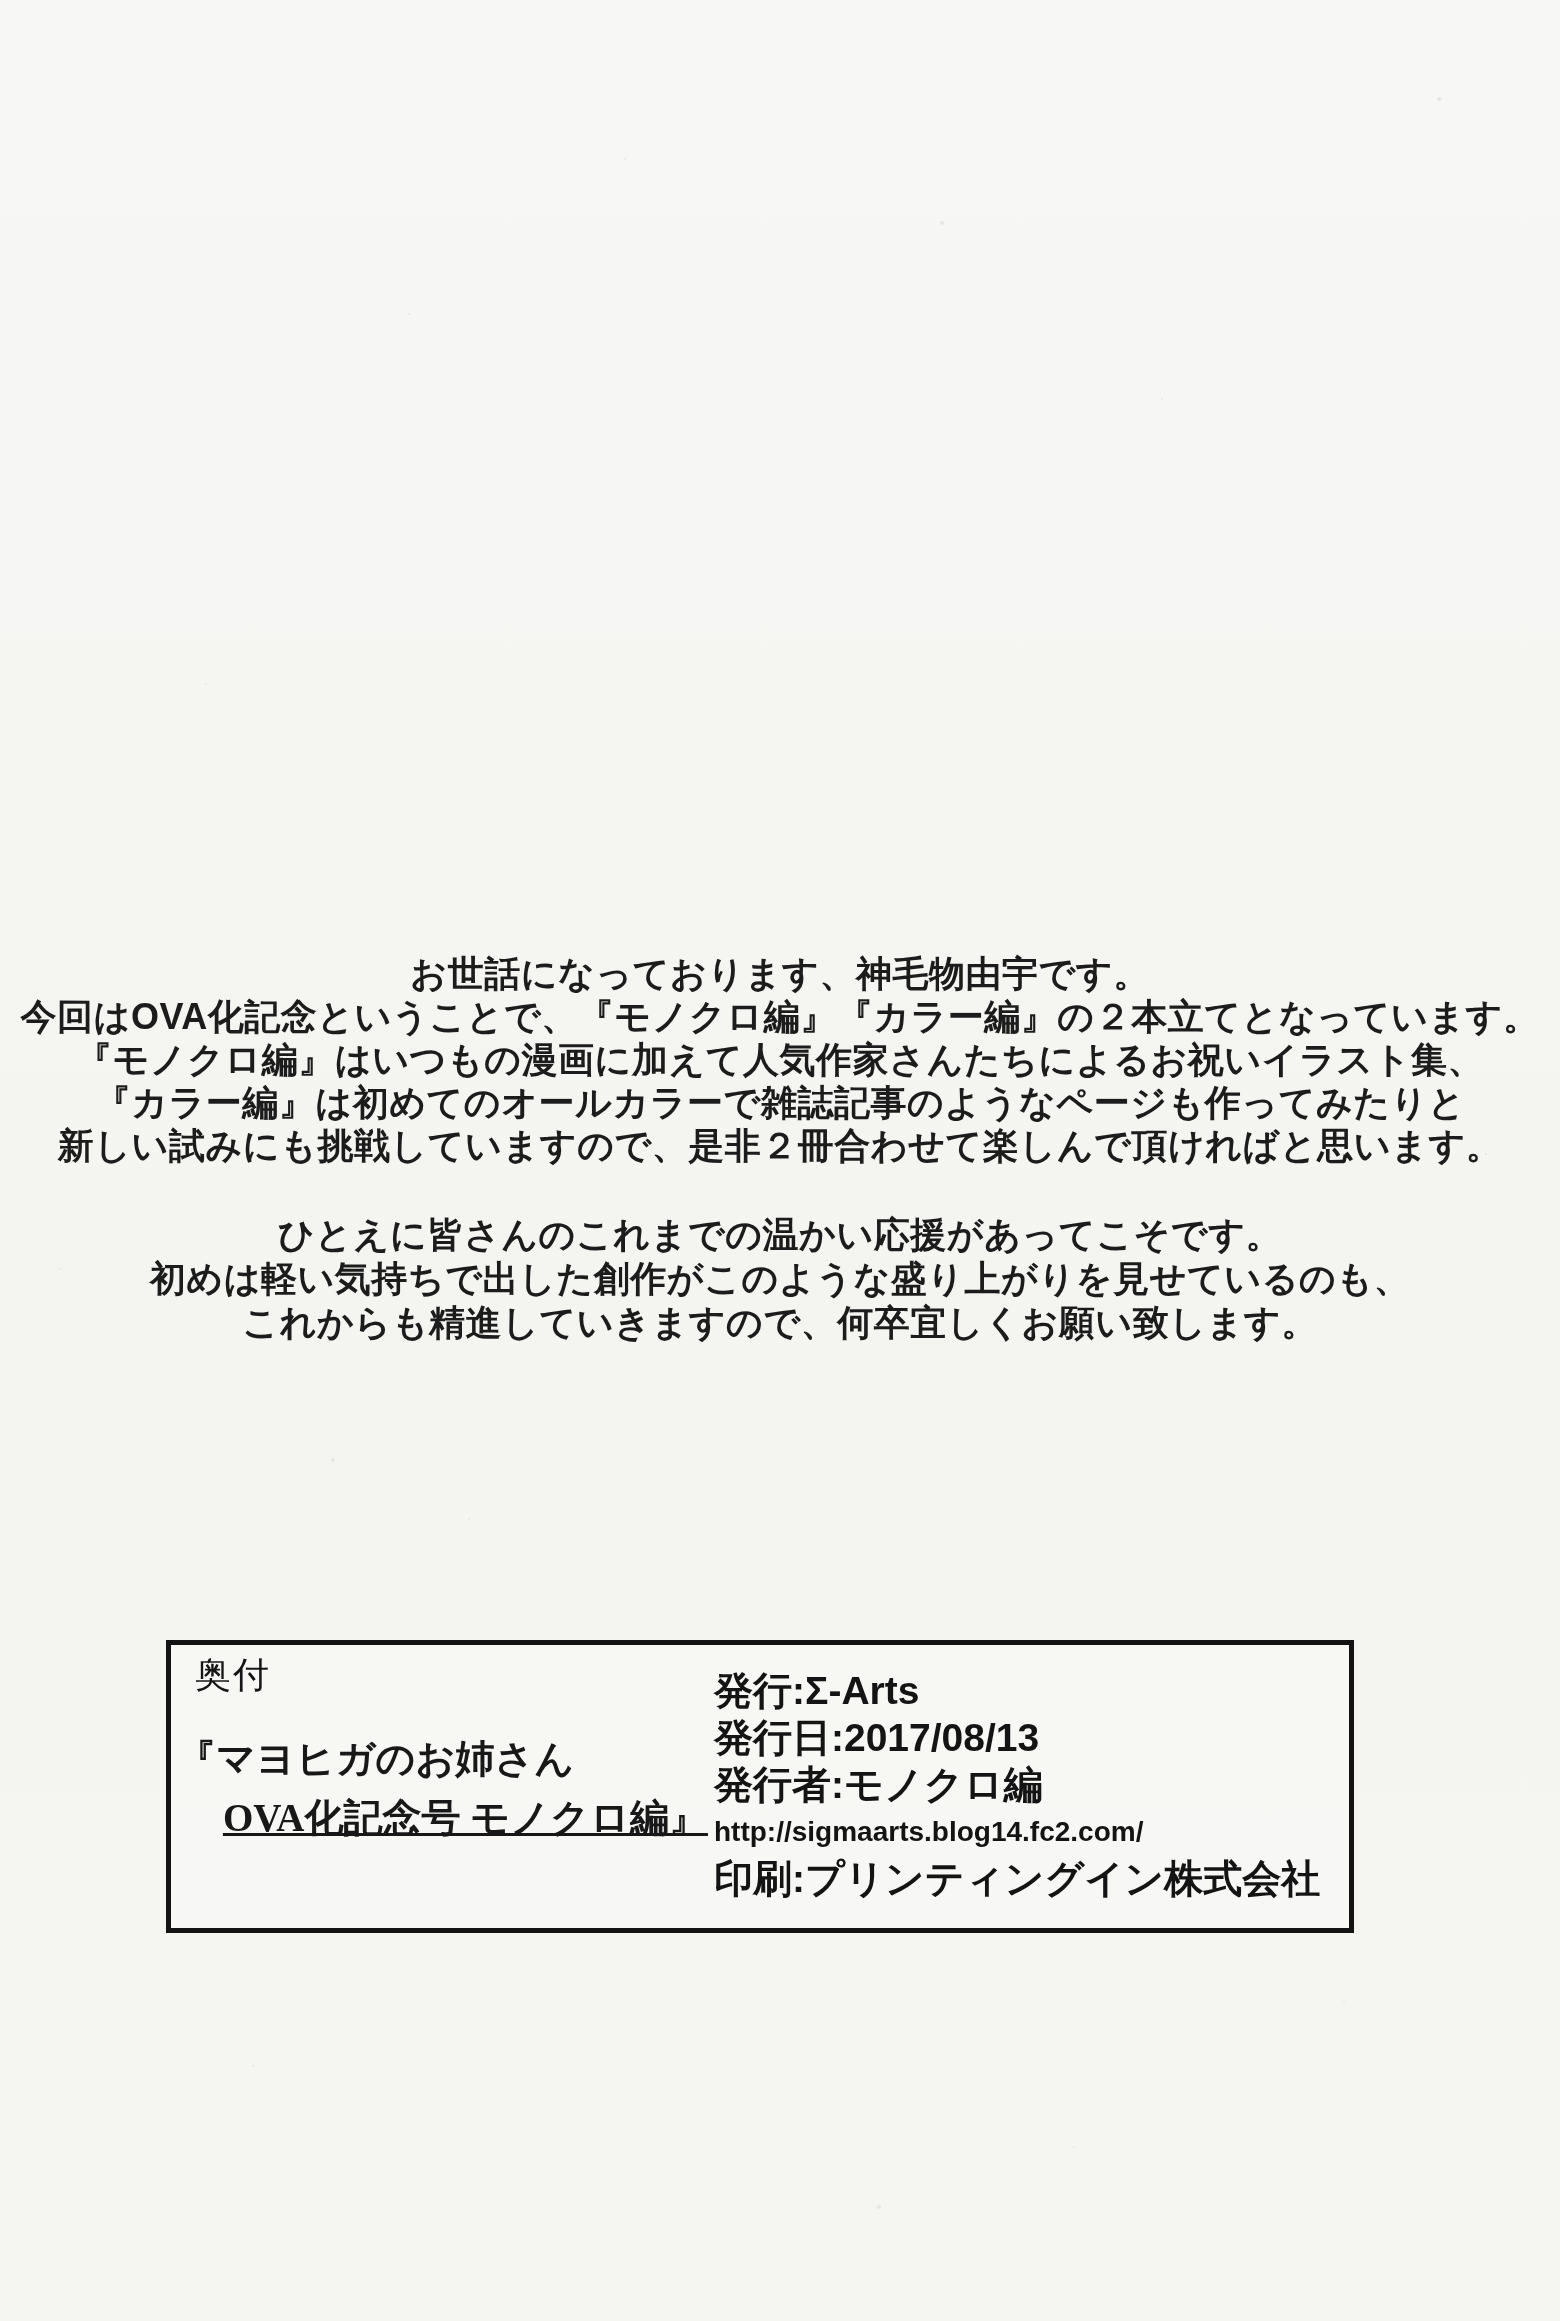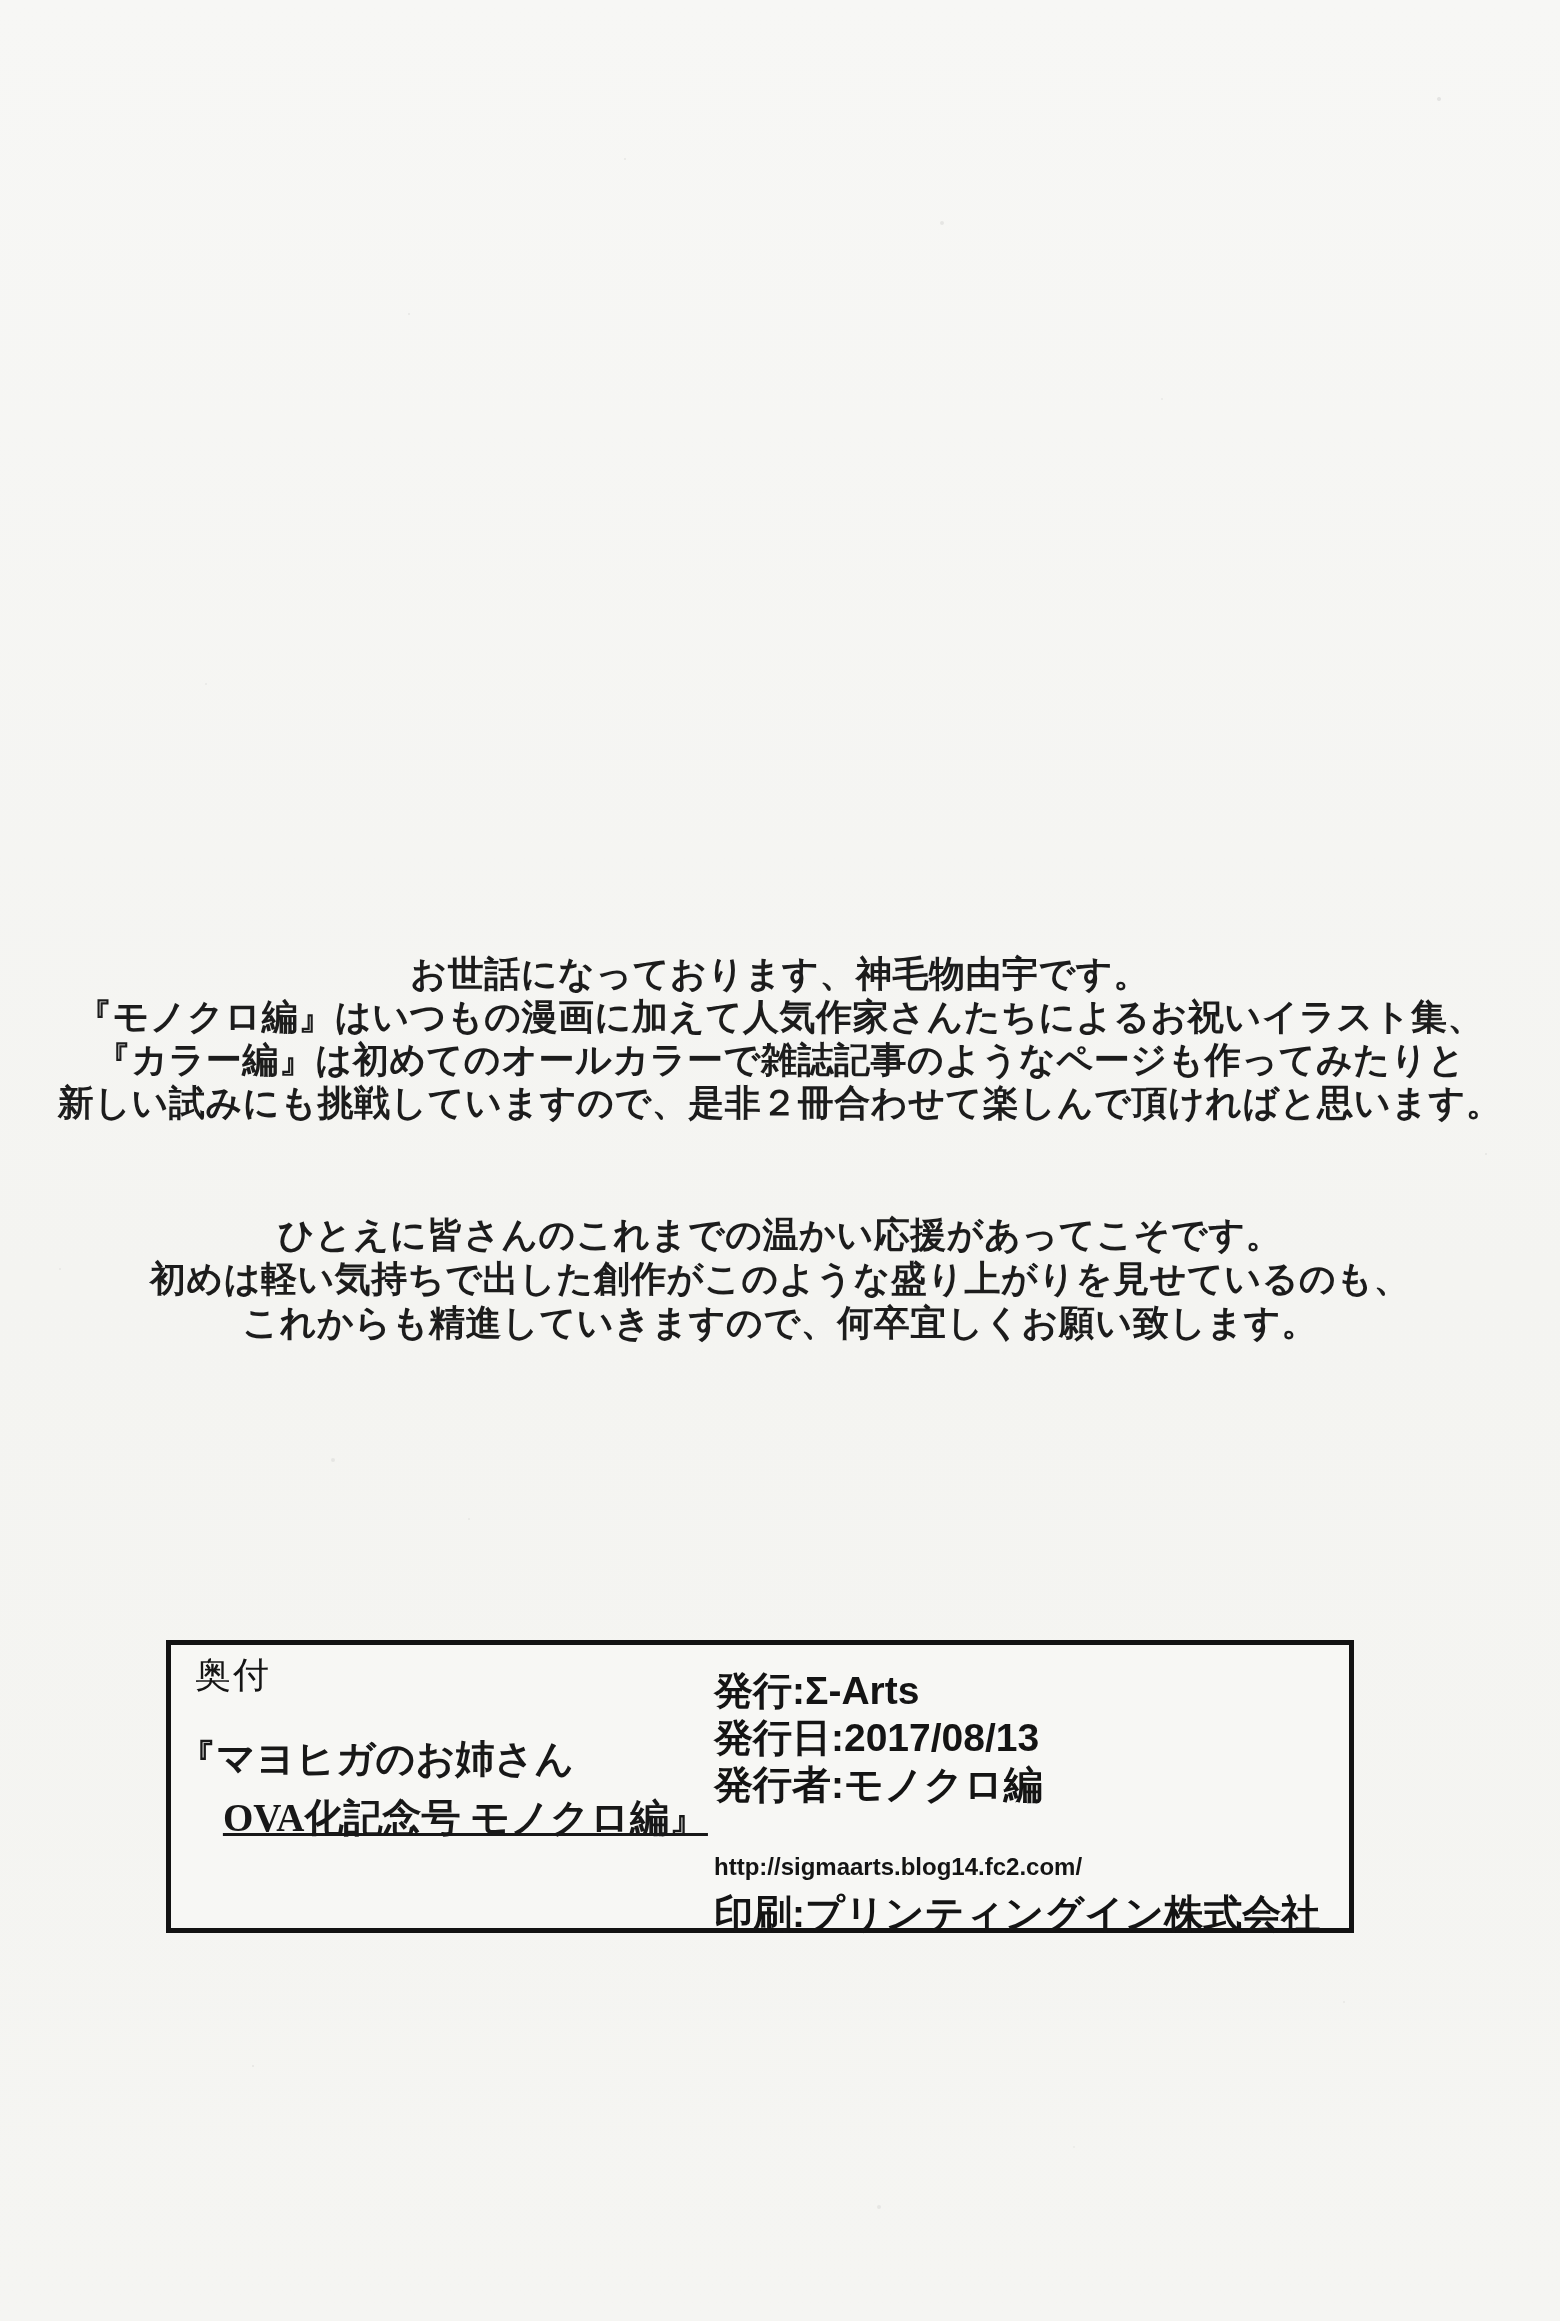--- a/index.html
+++ b/index.html
@@ -88,30 +88,31 @@
   .pub-info {
     position: absolute;
     left: 543px;
     top: 21.5px;
     font-size: 39px;
     font-weight: bold;
     line-height: 47px;
     color: #141414;
     white-space: nowrap;
   }
-  .pub-info .url-line { font-size: 24px; letter-spacing: 0; margin-top: 35px; }
+  .pub-info .url-line { font-size: 28px; letter-spacing: 0; }
 </style>
 </head>
 <body>
 
 <div class="page">
   <div class="noise"></div>
 
   <div class="letter p1">
     <div>お世話になっております、神毛物由宇です。</div>
+    <div>今回はOVA化記念ということで、『モノクロ編』『カラー編』の２本立てとなっています。</div>
     <div>『モノクロ編』はいつもの漫画に加えて人気作家さんたちによるお祝いイラスト集、</div>
     <div>『カラー編』は初めてのオールカラーで雑誌記事のようなページも作ってみたりと</div>
     <div>新しい試みにも挑戦していますので、是非２冊合わせて楽しんで頂ければと思います。</div>
   </div>
 
   <div class="letter p2">
     <div>ひとえに皆さんのこれまでの温かい応援があってこそです。</div>
     <div>初めは軽い気持ちで出した創作がこのような盛り上がりを見せているのも、</div>
     <div>これからも精進していきますので、何卒宜しくお願い致します。</div>
   </div>

